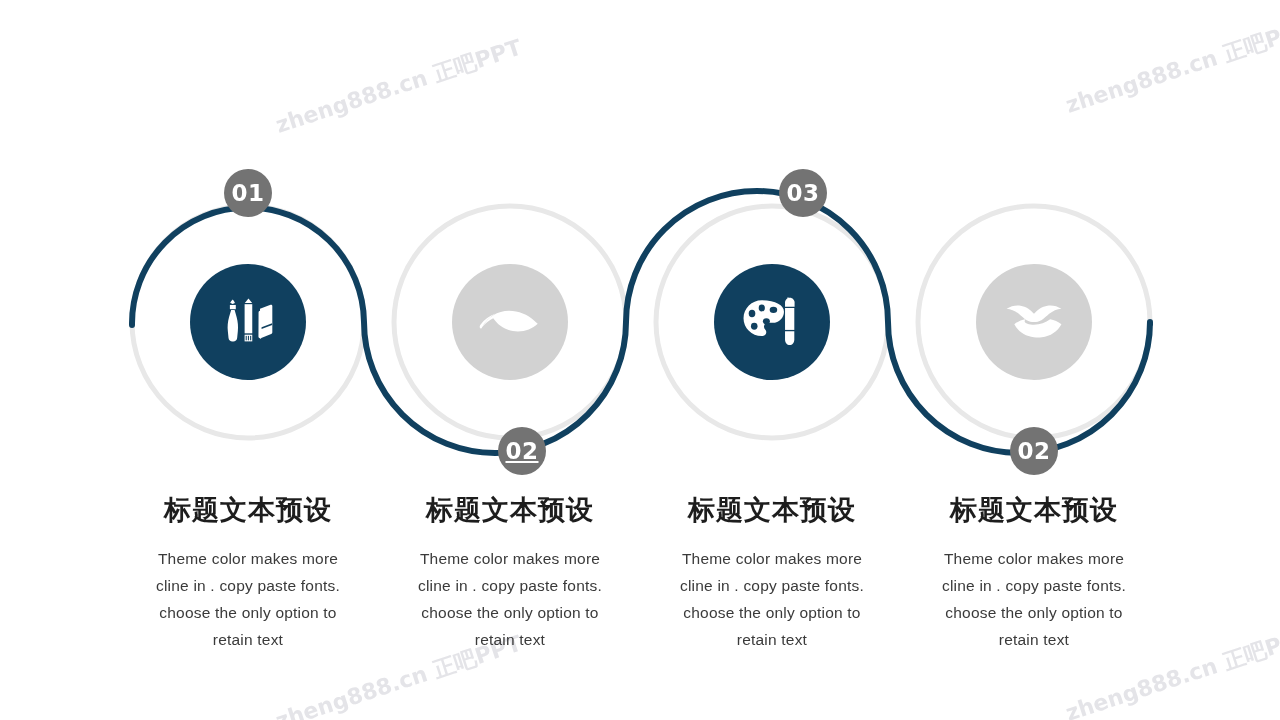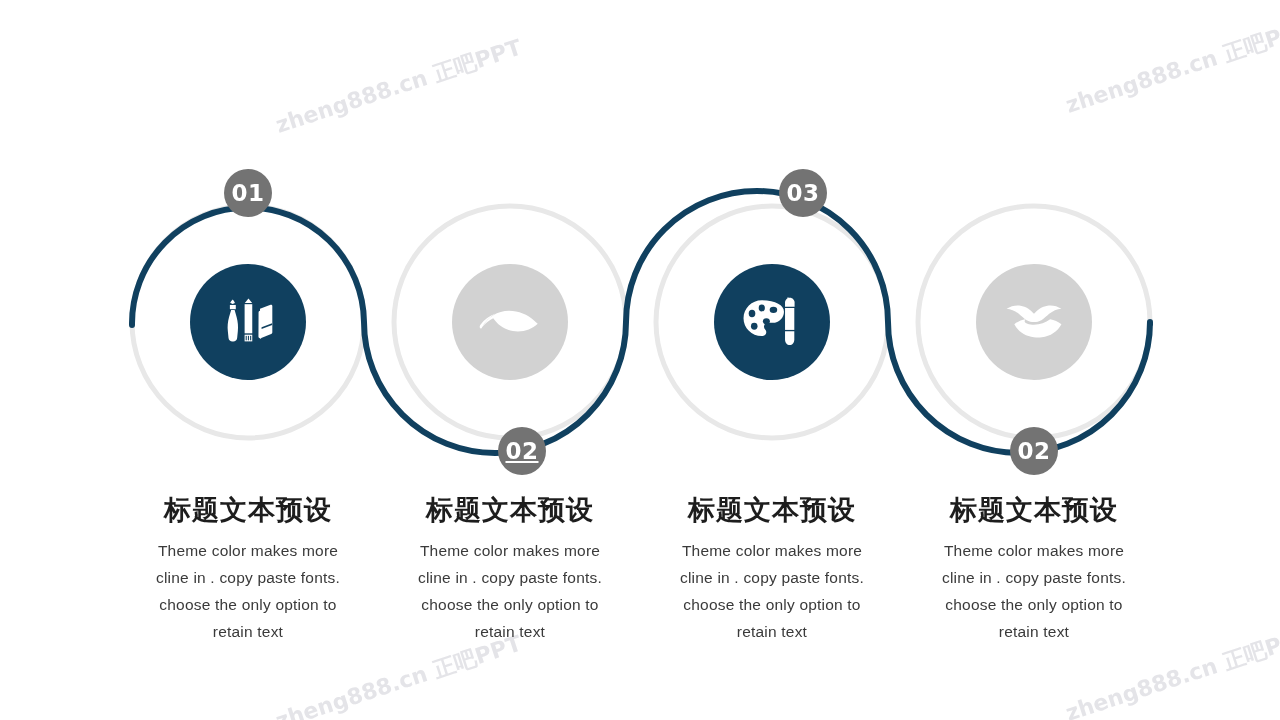--- a/index.html
+++ b/index.html
@@ -47,21 +47,21 @@
     font-weight:700;font-size:23px;letter-spacing:.5px;
   }
 
   
   .textblock{
     position:absolute;width:236px;text-align:center;
   }
   .tb-title{
     font-family:"DejaVu Sans","Liberation Sans",sans-serif;
     font-size:27px;color:#1d1d1d;line-height:1.15;
-    margin:0 0 12px 0;letter-spacing:1px;white-space:nowrap;
+    margin:0 0 20px 0;letter-spacing:1px;white-space:nowrap;
   }
   .tb-body{
     font-family:"Liberation Sans","DejaVu Sans",sans-serif;
     font-size:15.5px;color:#3a3a3a;line-height:1.75;margin:8px;
     letter-spacing:.2px;
   }
 </style>
 </head>
 <body>
 

